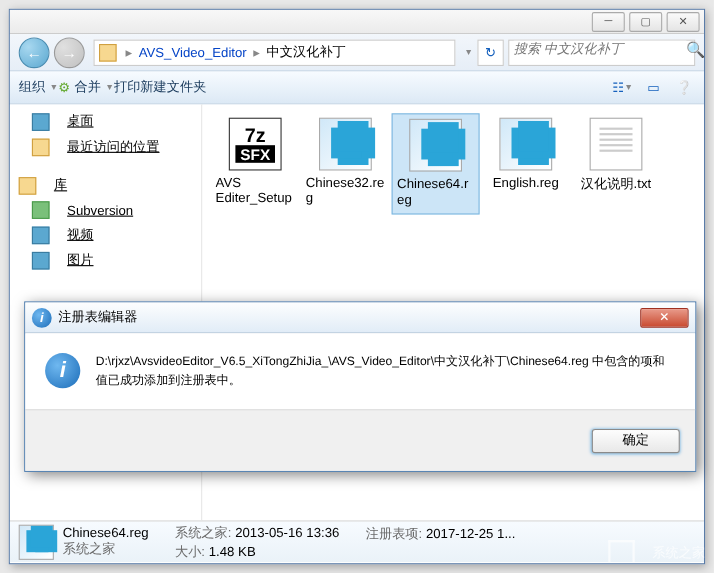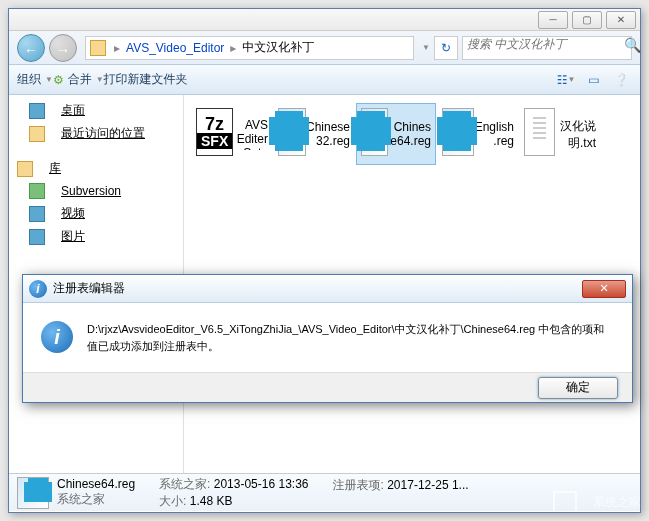--- a/index.html
+++ b/index.html
@@ -36,21 +36,21 @@
     .sb-header { padding-left: 8px; font-weight: normal; color: #000; }
     .sb-icon { width: 16px; height: 16px; border: 1px solid #999; flex-shrink: 0; }
     .sb-icon.folder { background: #f7d890; border-color: #d0a040; }
     .sb-icon.blue { background: #5ba8d0; border-color: #3a7ca0; }
     .sb-icon.green { background: #7ac07a; border-color: #4a9a4a; }
     .sb-icon.disk { background: linear-gradient(#e8e8e8, #c0c0c0); }
     .sb-sep { height: 12px; }
     .sb-item.cut { opacity: 0.5; }
     
     .files { flex: 1; background: #fff; padding: 8px; display: flex; flex-wrap: wrap; align-content: flex-start; gap: 2px; }
-    .file-item { width: 80px; display: flex; align-items: center; padding: 4px; text-align: right; }
+    .file-item { width: 80px; display: flex; flex-direction: column; align-items: center; padding: 4px; text-align: left; }
     .file-item.selected { background: #cce5f7; border: 1px solid #7fb8e0; }
     .file-icon { width: 48px; height: 48px; margin-bottom: 4px; position: relative; }
     .file-icon.seven-z { background: #fff; border: 1px solid #333; display: flex; flex-direction: column; align-items: center; justify-content: center; }
     .file-icon.seven-z .tz { font-weight: bold; font-size: 18px; color: #000; line-height: 1; }
     .file-icon.seven-z .sfx { font-weight: bold; font-size: 14px; color: #fff; background: #000; padding: 0 4px; line-height: 1.2; }
     .file-icon.reg { background: linear-gradient(135deg, #d0e8f8, #fff); border: 1px solid #aaa; }
     .file-icon.reg::before { content: ""; position: absolute; right: 2px; top: 2px; width: 28px; height: 28px; background: #2aa5d8; box-shadow: -6px 6px 0 #2aa5d8, 6px 6px 0 #2aa5d8, 0 12px 0 #2aa5d8; }
     .file-icon.txt { background: #fff; border: 1px solid #aaa; }
     .file-icon.txt::before { content: ""; position: absolute; left: 8px; top: 8px; right: 8px; height: 2px; background: #ccc; box-shadow: 0 5px 0 #ccc, 0 10px 0 #ccc, 0 15px 0 #ccc, 0 20px 0 #ccc; }
     .file-name { font-size: 12px; word-break: break-word; max-height: 32px; overflow: hidden; }
@@ -64,21 +64,21 @@
     .sb-info-mid { margin-left: 16px; font-size: 11px; display: flex; flex-direction: column; }
     
     
     .dialog { position: absolute; left: 22px; top: 274px; width: 611px; background: #f0f0f0; border: 1px solid #4a7aad; box-shadow: 3px 3px 12px rgba(0,0,0,0.5); }
     .dlg-title { height: 28px; background: linear-gradient(#fdfefe, #e1ecf7); border-bottom: 1px solid #b8ccde; display: flex; align-items: center; padding: 0 6px; }
     .dlg-icon { width: 18px; height: 18px; border-radius: 50%; background: radial-gradient(circle at 35% 35%, #6fb8f0, #1b6cb8); color: #fff; display: flex; align-items: center; justify-content: center; font-weight: bold; font-style: italic; font-size: 12px; margin-right: 6px; }
     .dlg-close { margin-left: auto; width: 44px; height: 18px; background: linear-gradient(#e89a8a, #c94a30); border: 1px solid #a03020; border-radius: 2px; color: #fff; display: flex; align-items: center; justify-content: center; font-size: 11px; }
     .dlg-body { background: #fff; padding: 18px; display: flex; gap: 14px; }
     .dlg-big-icon { width: 32px; height: 32px; border-radius: 50%; background: radial-gradient(circle at 35% 35%, #6fb8f0, #1b6cb8); color: #fff; display: flex; align-items: center; justify-content: center; font-weight: bold; font-style: italic; font-size: 20px; flex-shrink: 0; }
     .dlg-text { font-size: 11px; line-height: 1.5; }
-    .dlg-footer { height: 30px; background: #f0f0f0; display: flex; align-items: center; justify-content: flex-end; padding: 0 14px; border-top: 1px solid #ddd; }
+    .dlg-footer { height: 56px; background: #f0f0f0; display: flex; align-items: center; justify-content: flex-end; padding: 0 14px; border-top: 1px solid #ddd; }
     .dlg-btn { min-width: 80px; height: 22px; background: linear-gradient(#fdfdfd, #e8e8e8); border: 1px solid #8a8a8a; border-radius: 3px; display: flex; align-items: center; justify-content: center; box-shadow: 0 0 3px #5aa8e0; }
     
     .watermark { position: absolute; right: 8px; bottom: 10px; color: #fff; font-size: 13px; opacity: 0.7; display: flex; align-items: flex-end; gap: 16px; }
     .watermark-icon { width: 24px; height: 20px; border: 2px solid #fff; border-bottom: none; }
   </style>
 </head>
 <body>
 
 <div class="window">
   <div class="titlebar">

